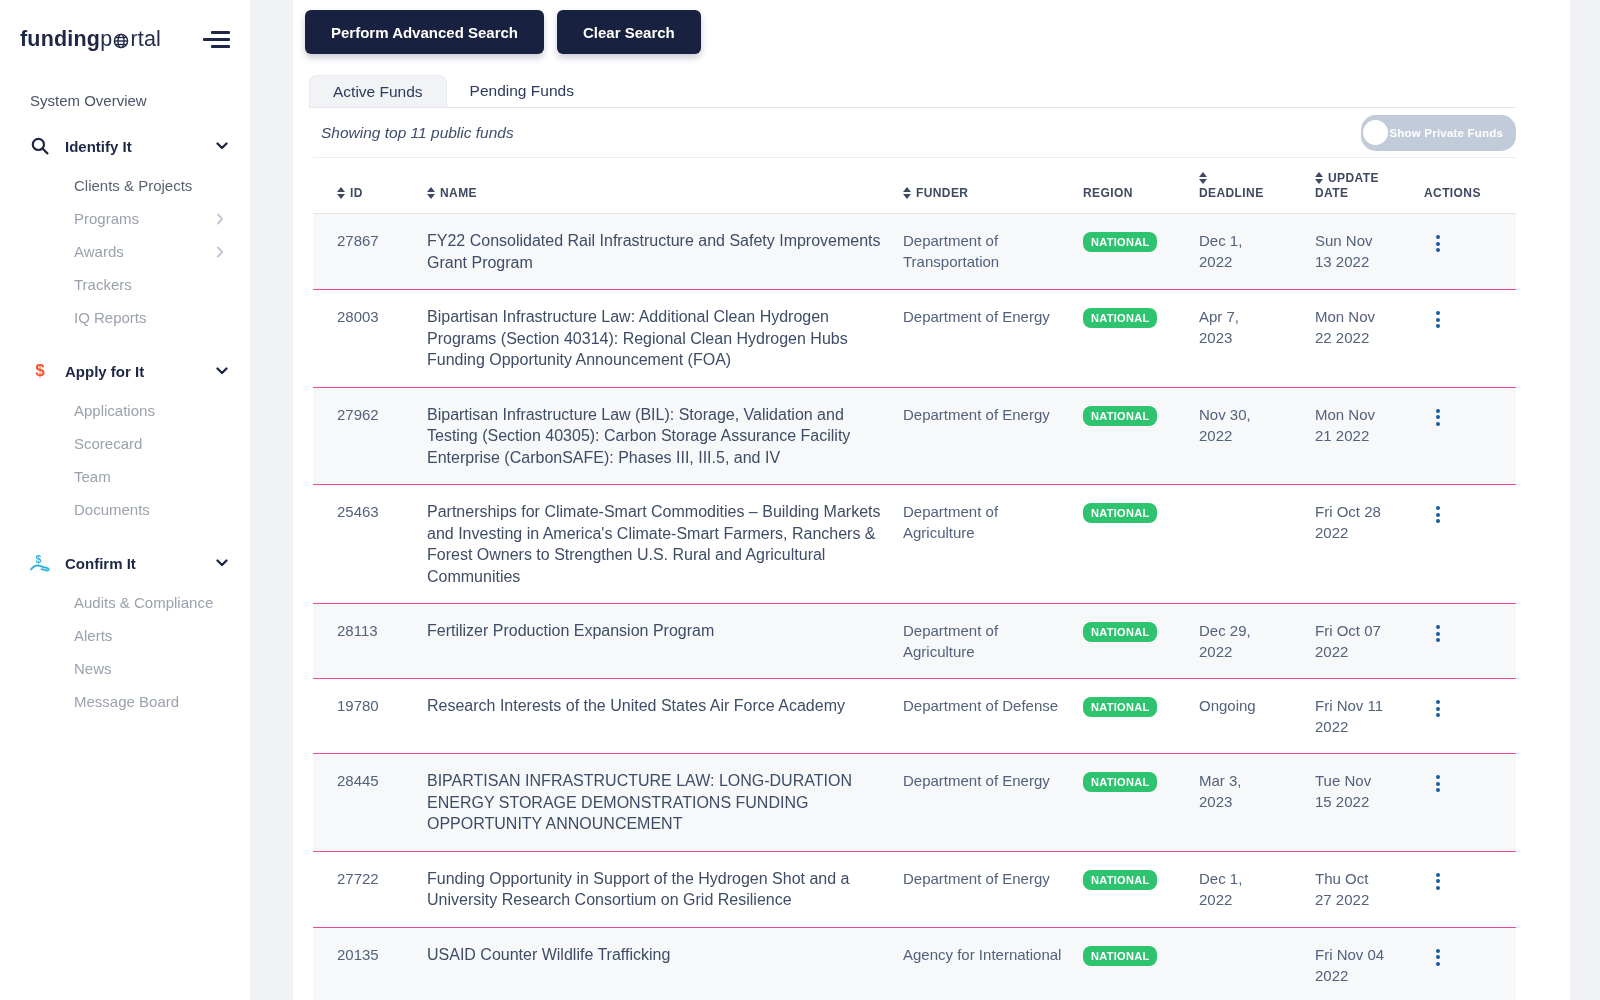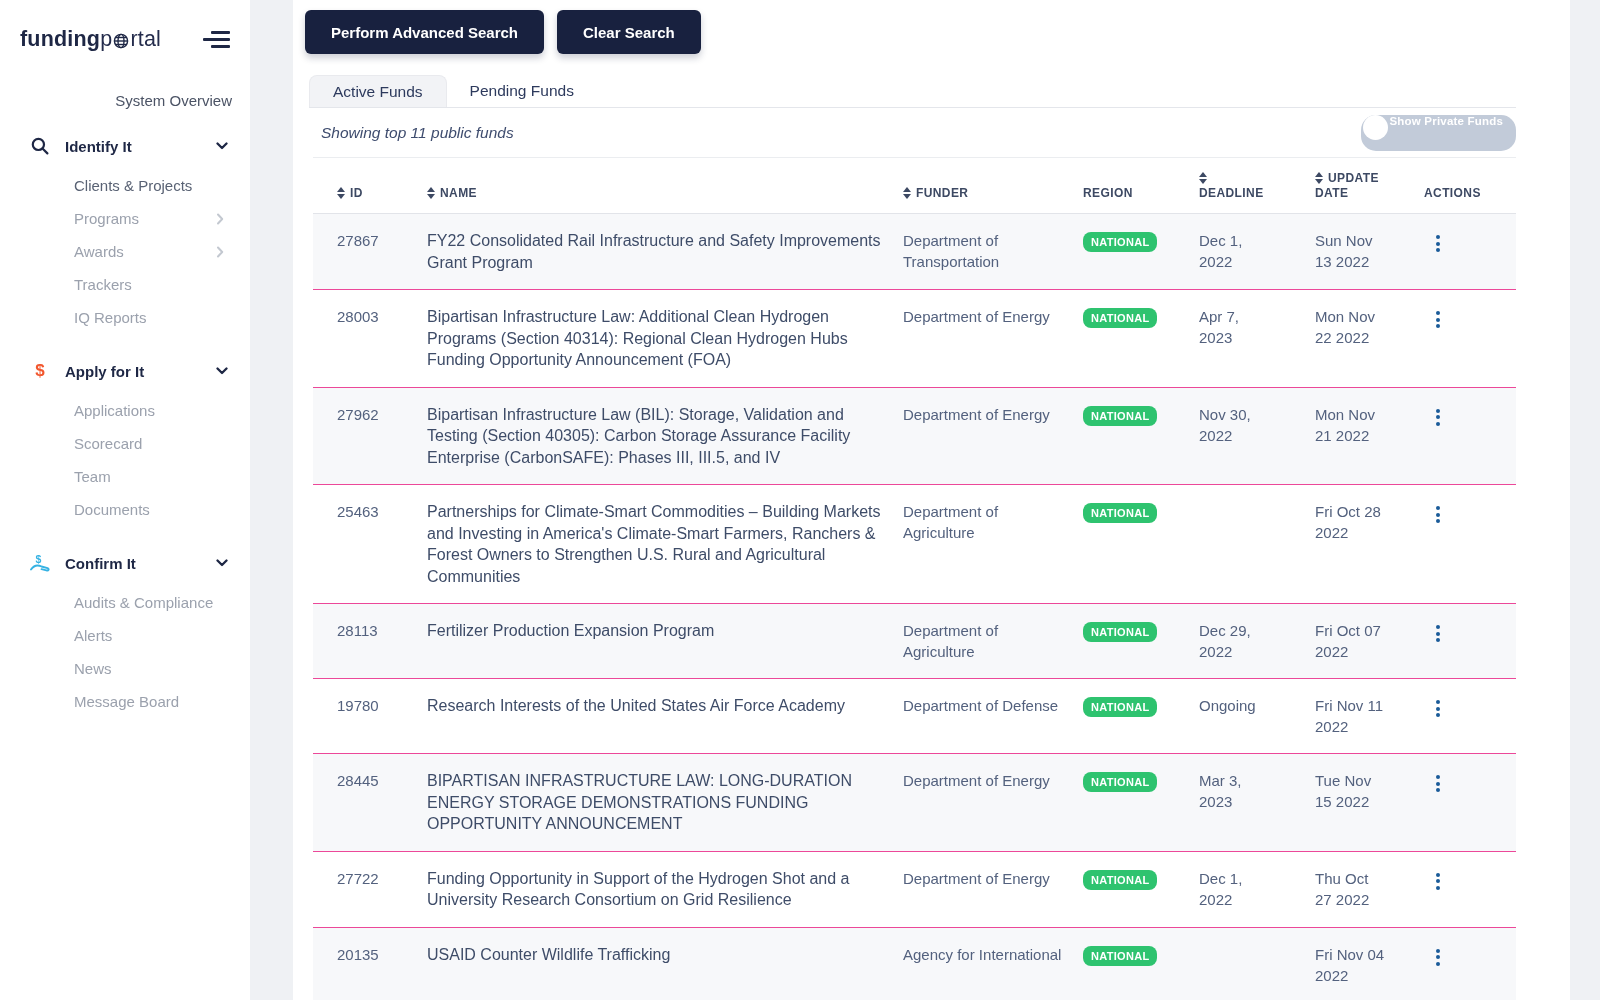--- a/index.html
+++ b/index.html
@@ -4,21 +4,21 @@
 <style>
   * { box-sizing: border-box; }
   html,body { margin:0; padding:0; }
   body {
     width:1600px; height:1000px; overflow:hidden; position:relative;
     background:#eff1f4; font-family:"Liberation Sans", sans-serif;
     -webkit-font-smoothing:antialiased;
   }
 
   
-  .sidebar { position:absolute; left:0; top:0; width:250px; height:1000px; background:#fff; padding:27px 18px 12px 20px;text-align:right; }
+  .sidebar { position:absolute; left:0; top:0; width:250px; height:1000px; background:#fff; padding:27px 18px 12px 20px; }
   .logo-row { display:flex; align-items:center; justify-content:space-between; }
   .logo { font-size:21.5px; color:#1e2745; display:flex; align-items:center; text-decoration:none; letter-spacing:.2px; cursor:pointer; }
   .logo b { font-weight:800; }
   .logo .lite { font-weight:400; color:#242c4c; }
   .globe { display:inline-flex; margin:2px 1px 0 1px; }
   .menu-icon { display:flex; flex-direction:column; align-items:flex-end; gap:4px; cursor:pointer; padding:3px 2px; }
   .menu-icon span { display:block; height:3px; background:#1e2745; border-radius:1px; }
   .menu-icon span:nth-child(1){ width:19px; }
   .menu-icon span:nth-child(2){ width:27px; }
   .menu-icon span:nth-child(3){ width:19px; }
@@ -46,21 +46,21 @@
 
   .tabbar { display:flex; align-items:center; margin:21px 54px 0 16px; border-bottom:1px solid #e4e6eb; height:33px; }
   .tab { height:32px; line-height:32px; padding:0 23px; font-size:15.5px; color:#2d3a5d; border-radius:8px 8px 0 0; cursor:pointer; }
   .tab.active { background:#f2f3f6; border:1px solid #e9eaee; border-bottom:none; }
 
   .content { margin:0 54px 0 20px; }
 
   .summary-row { height:50px; display:flex; align-items:center; justify-content:space-between; border-bottom:1px solid #ebedf0; padding-left:8px; }
   .summary { font-style:italic; font-size:15.5px; color:#3e4c6e; }
 
-  .toggle { width:155px; height:36px; border-radius:15px; background:#c2cbd9; display:flex; align-items:flex-start; position:relative; cursor:pointer; }
+  .toggle { width:155px; height:36px; border-radius:15px; background:#c2cbd9; display:flex; align-items:center; position:relative; cursor:pointer; }
   .knob { width:25px; height:25px; border-radius:50%; background:#fff; margin-left:2px; }
   .toggle-label { position:absolute; right:13px; font-size:11.5px; font-weight:700; color:#fff; letter-spacing:.2px; white-space:nowrap; }
 
   
   .thead { display:flex; align-items:flex-end; height:56px; padding:0 0 12px 24px; border-bottom:1px solid #e2e4e9; }
   .th { font-size:12px; font-weight:700; color:#3d4963; letter-spacing:.4px; line-height:15px; text-transform:uppercase; }
   .sort { display:inline-block; margin-right:5px; vertical-align:-2px; cursor:pointer; }
   .sort i { display:block; width:0; height:0; border-left:4px solid transparent; border-right:4px solid transparent; }
   .sort i.up { border-bottom:5px solid #3d4963; margin-bottom:2px; }
   .sort i.dn { border-top:5px solid #3d4963; }

